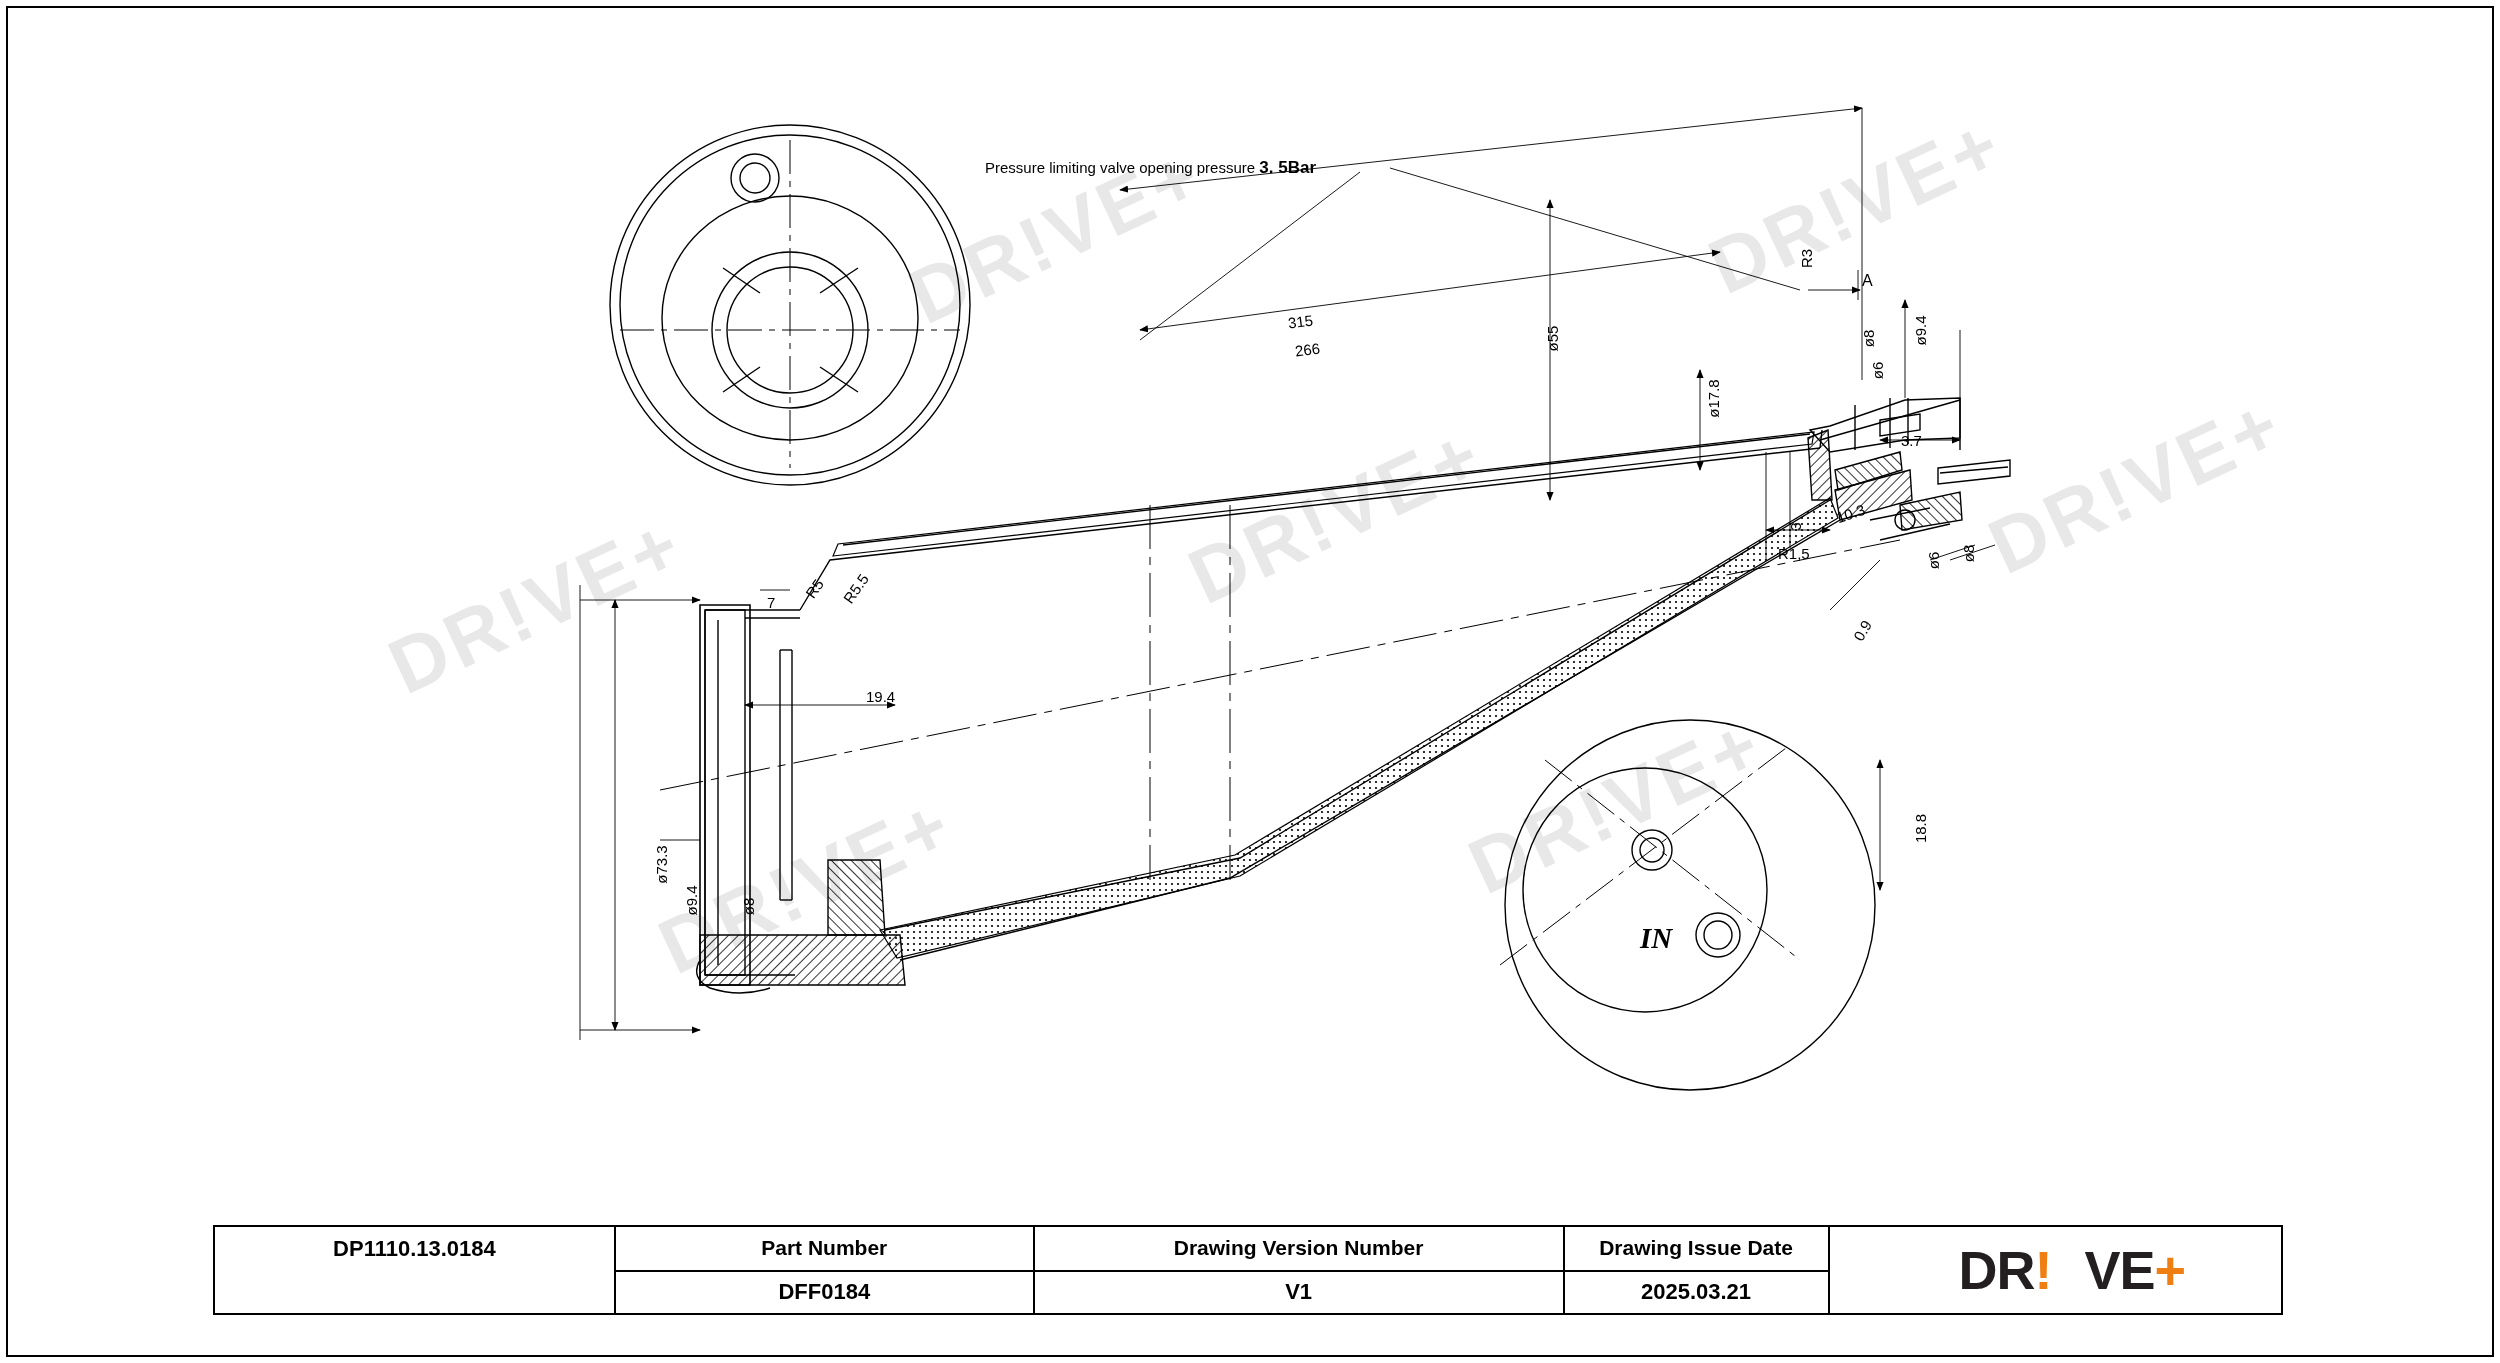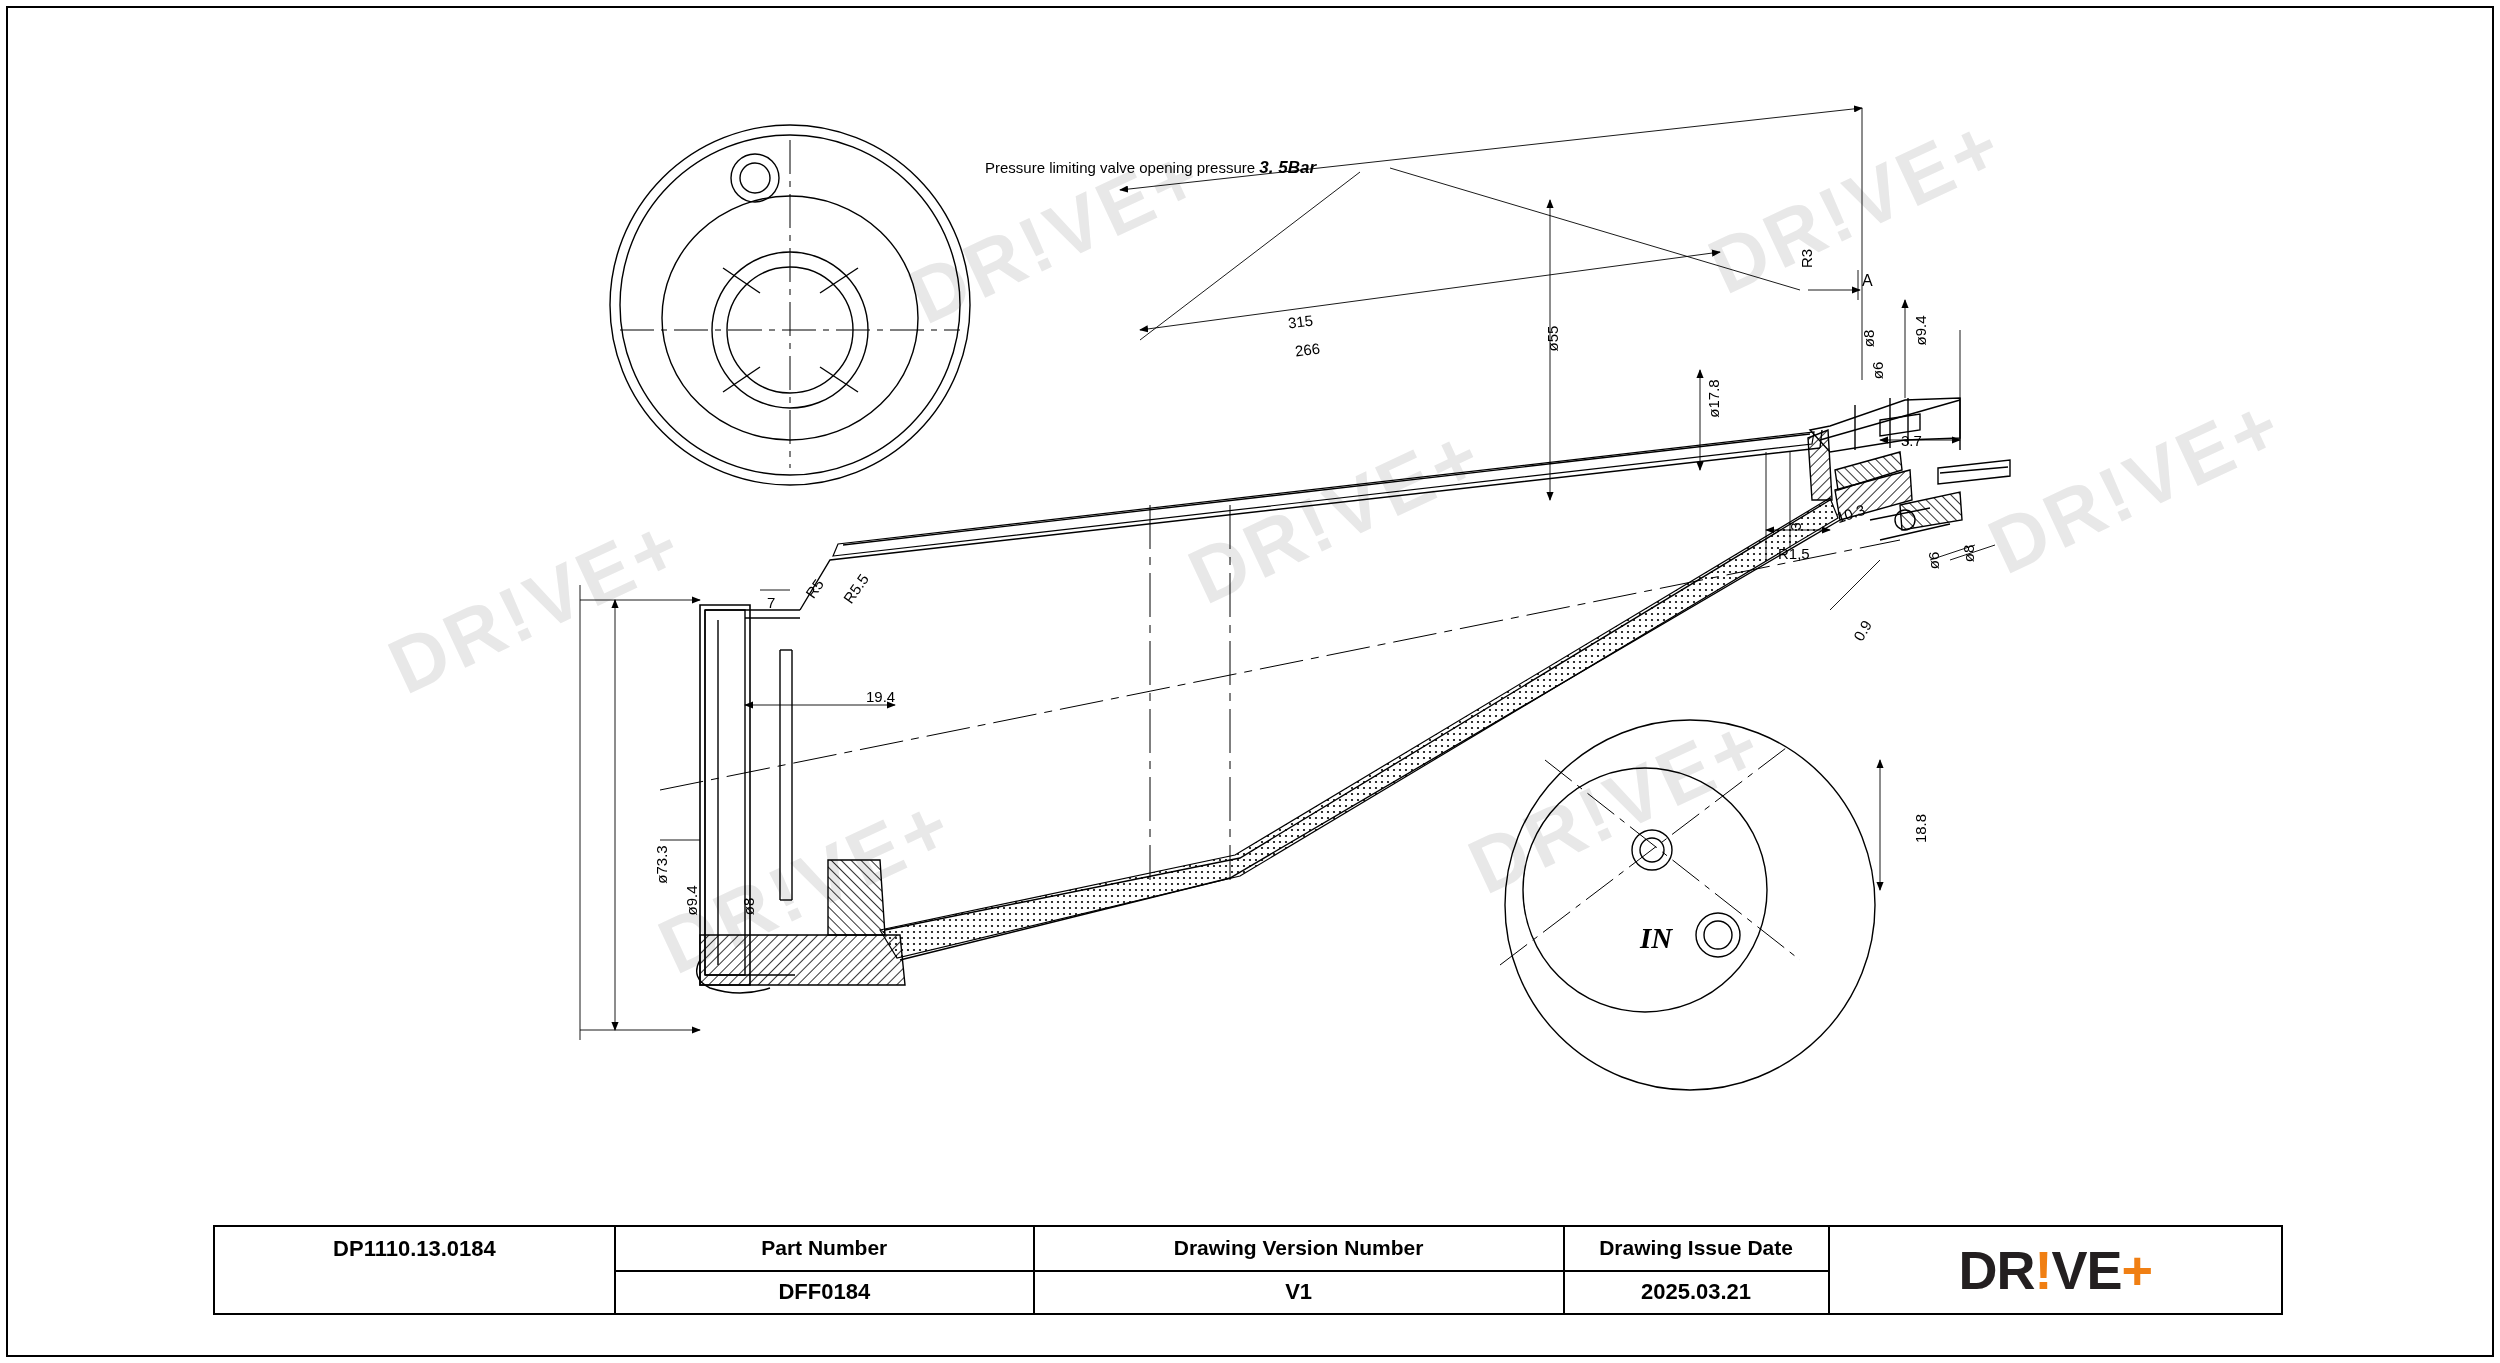--- a/index.html
+++ b/index.html
@@ -92,37 +92,37 @@
     align-items: center;
     justify-content: center;
   }
   .logo {
     font-size: 54px;
     font-weight: bold;
     letter-spacing: -1px;
     white-space: nowrap;
   }
   .logo .orange { color: #f07f13; }
-  .logo .dark { color: #231f20; }
+  .logo .dark { color: #231f20; margin-left: 33px; }
   
   .dim {
     position: absolute;
     font-family: "Liberation Sans", sans-serif;
     font-size: 15px;
     color: #000;
     white-space: nowrap;
   }
   .note {
     position: absolute;
     font-family: "Liberation Sans", sans-serif;
     font-size: 15px;
     color: #000;
     white-space: nowrap;
   }
-  .note b { font-size: 17px; font-style: italic; }
+  .note b { font-size: 17px; }
   .inlabel {
     position: absolute;
     font-family: "Liberation Serif", serif;
     font-style: italic;
     font-weight: bold;
     font-size: 29px;
     color: #000;
   }
   .arrow-a {
     position: absolute;

